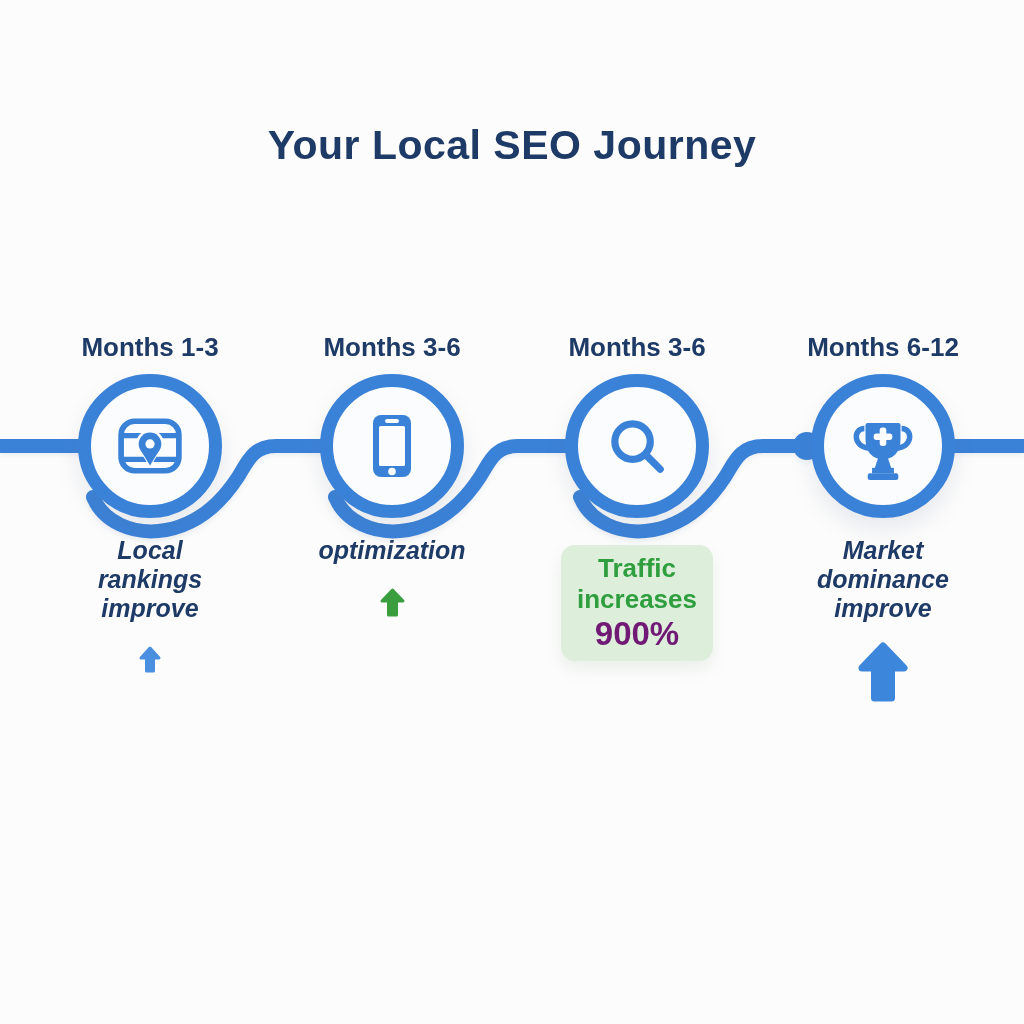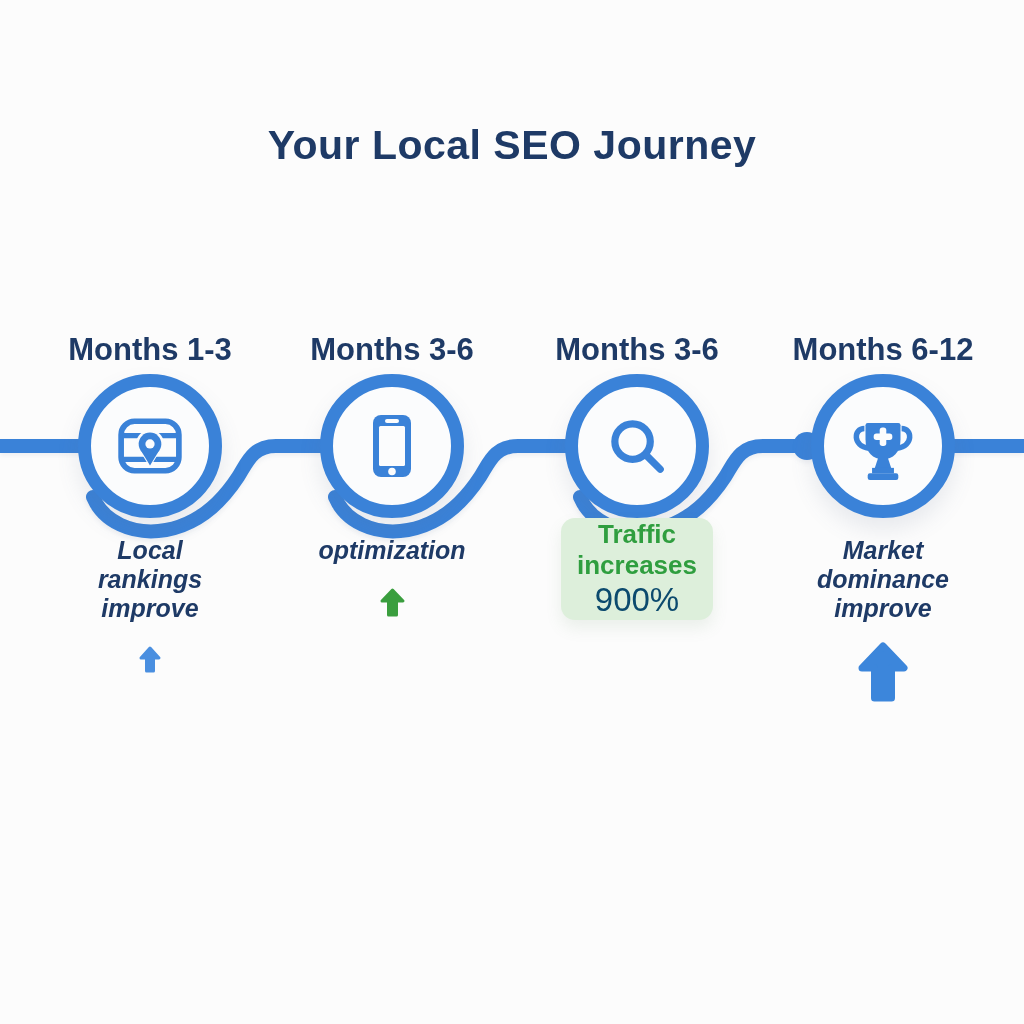--- a/index.html
+++ b/index.html
@@ -35,21 +35,21 @@
     flex-direction: column;
     align-items: center;
     z-index: 2;
   }
   .m1 { left: 40px; }
   .m2 { left: 282px; }
   .m3 { left: 527px; }
   .m4 { left: 773px; justify-content: center; }
   .period {
     height: 34px;
-    font-size: 31px;
+    font-size: 26px;
     font-weight: 700;
     color: #1e3a66;
     white-space: nowrap;
   }
   .circle {
     margin-top: 8px;
     width: 144px; height: 144px;
     border-radius: 50%;
     border: 13px solid #3a82d8;
     background: #fbfcfd;
@@ -61,37 +61,37 @@
   .caption {
     margin-top: 18px;
     text-align: center;
     font-size: 25px;
     font-weight: 700;
     color: #1e3a66;
     line-height: 29px;
     font-style: italic;
   }
   .highlight-box {
-    margin-top: 0;
+    margin-top: 27px;
     background: #ddefdb;
     border-radius: 14px;
-    padding: 1px 16px;
+    padding: 8px 16px;
     text-align: center;
     box-shadow: 0 8px 16px rgba(110,150,110,0.12);
   }
   .highlight-box .hl-line {
     font-size: 26px;
     font-weight: 700;
     color: #2f9e3f;
     line-height: 31px;
   }
   .highlight-box .hl-big {
     font-size: 33px;
-    font-weight: 400;
-    color: #0c4a6e;
+    font-weight: 700;
+    color: #701a75;
     line-height: 38px;
   }
   .arrow { margin-top: 22px; }
   .arrow-big { margin-top: 18px; }
 </style>
 </head>
 <body>
 
 <div class="title">Your Local SEO Journey</div>
 

